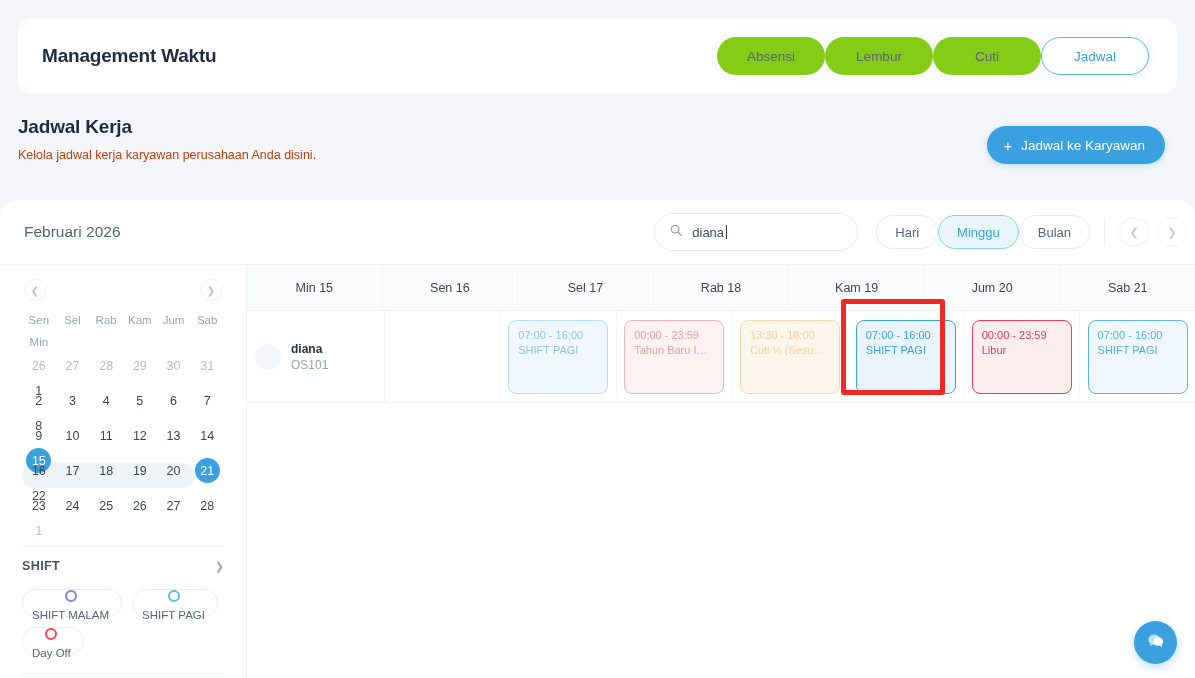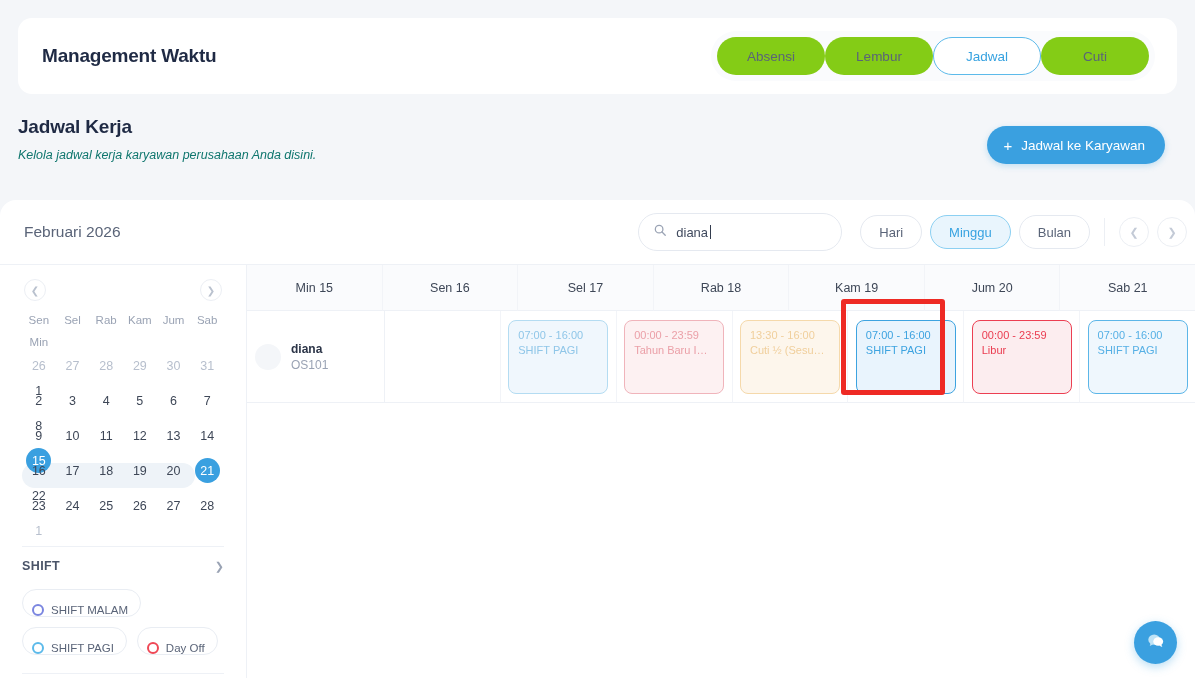--- a/index.html
+++ b/index.html
@@ -39,21 +39,21 @@
   
   .pagehead {
     position: absolute; left: 0; top: 104px; width: 1195px; height: 90px;
     padding: 12px 30px 0 18px;
     display: flex; align-items: flex-start; justify-content: space-between;
   }
   .pagehead h1 {
     font-size: 19px; font-weight: bold; color: #1f2a44; letter-spacing: -0.2px;
   }
   .pagehead .sub {
-    font-size: 12.5px; color: #0f766e; margin-top: 10px; font-style: italic;
+    font-size: 12.5px; color: #c2410c; margin-top: 10px;
   }
   .primary-btn {
     margin-top: 10px; height: 38px; padding: 0 20px 0 16px;
     background: #3aa0e0; color: #fff; border: none; border-radius: 20px;
     display: flex; align-items: center; gap: 9px;
     font-size: 13.5px; cursor: pointer; font-family: inherit;
     box-shadow: 0 2px 6px rgba(58,160,224,.28);
   }
   .primary-btn .plus { font-size: 15px; line-height: 1; }
 
@@ -77,21 +77,21 @@
   }
   .search svg { flex: 0 0 auto; }
   .search .txt {
     font-size: 13px; color: #404a5e; position: relative;
   }
   .search .txt::after {
     content: ""; position: absolute; right: -3px; top: 0px;
     width: 1px; height: 14px; background: #333c4e;
   }
   .vdiv { width: 1px; height: 28px; background: #eceff4; margin: 0 14px; }
-  .viewtabs { display: flex; align-items: flex-end; gap: 8px; }
+  .viewtabs { display: flex; align-items: flex-end; }
   .vtab {
     height: 34px; padding: 0 18px; border: 1px solid #e5e9f0;
     border-radius: 18px; display: flex; align-items: center;
     font-size: 13px; color: #5a6478; background: #fff; cursor: pointer;
   }
   .vtab.active { background: #e9f5fd; border-color: #8cd0f2; color: #38a3e1; }
   .navbtns { display: flex; align-items: center; gap: 8px; }
   .navbtn {
     width: 30px; height: 30px; border-radius: 50%;
     border: 1px solid #eceff4; background: #fff;
@@ -145,23 +145,24 @@
     display: flex; align-items: center; justify-content: space-between;
     margin-top: 12px; padding-bottom: 4px;
   }
   .section-head .lbl {
     font-size: 12.5px; font-weight: bold; color: #4a5468; letter-spacing: .4px;
   }
   .section-head .chev { color: #9aa3b4; font-size: 11px; cursor: pointer; }
   .chips { display: flex; flex-wrap: wrap; gap: 10px; margin-top: 12px; }
   .chip {
     height: 28px; border: 1px solid #e9edf3; border-radius: 16px;
-    display: flex; align-items: flex-end; gap: 7px; padding: 0 12px 0 9px;
+    display: flex; align-items: center; gap: 7px; padding: 0 12px 0 9px;
     font-size: 11.5px; color: #5a6478; background: #fff; cursor: pointer;
     white-space: nowrap;
+    flex-direction: column;
   }
   .ring {
     width: 12px; height: 12px; border-radius: 50%;
     border: 2px solid #7b86e0; background: #fff; flex: 0 0 auto;
   }
   .hdiv { height: 1px; background: #eef1f6; margin-top: 18px; }
   .section-head.second { margin-top: 12px; }
 
   
   .grid { flex: 1 1 auto; position: relative; overflow: hidden; }
@@ -233,22 +234,22 @@
 </head>
 <body>
 
 <div class="app">
 
   <div class="topbar">
     <div class="app-title">Management Waktu</div>
     <div class="tabgroup" id="tabgroup">
         <div class="tab">Absensi</div>
         <div class="tab">Lembur</div>
+        <div class="tab">Cuti</div>
         <div class="tab active">Jadwal</div>
-        <div class="tab">Cuti</div>
       </div>
   </div>
 
   <div class="pagehead">
     <div>
       <h1>Jadwal Kerja</h1>
       <div class="sub">Kelola jadwal kerja karyawan perusahaan Anda disini.</div>
     </div>
     <button class="primary-btn">
       <span class="plus">+</span>

